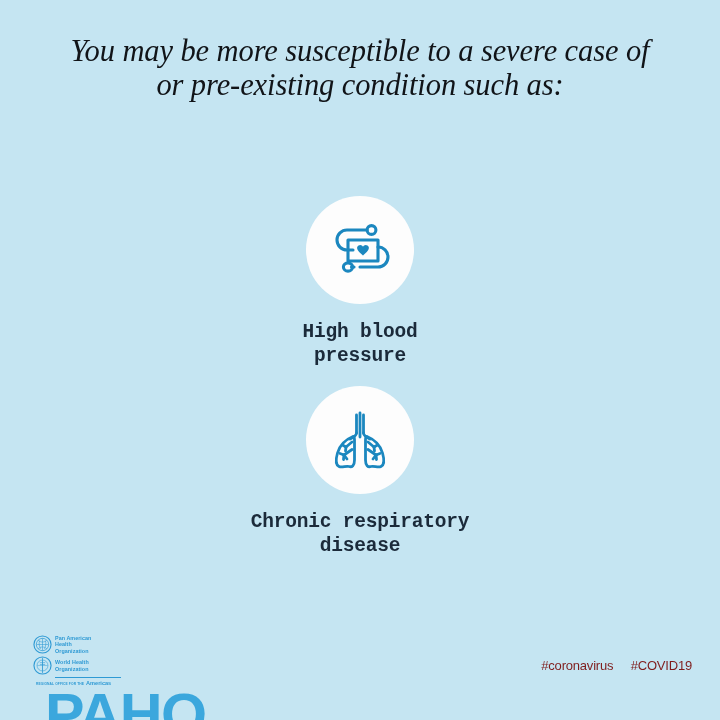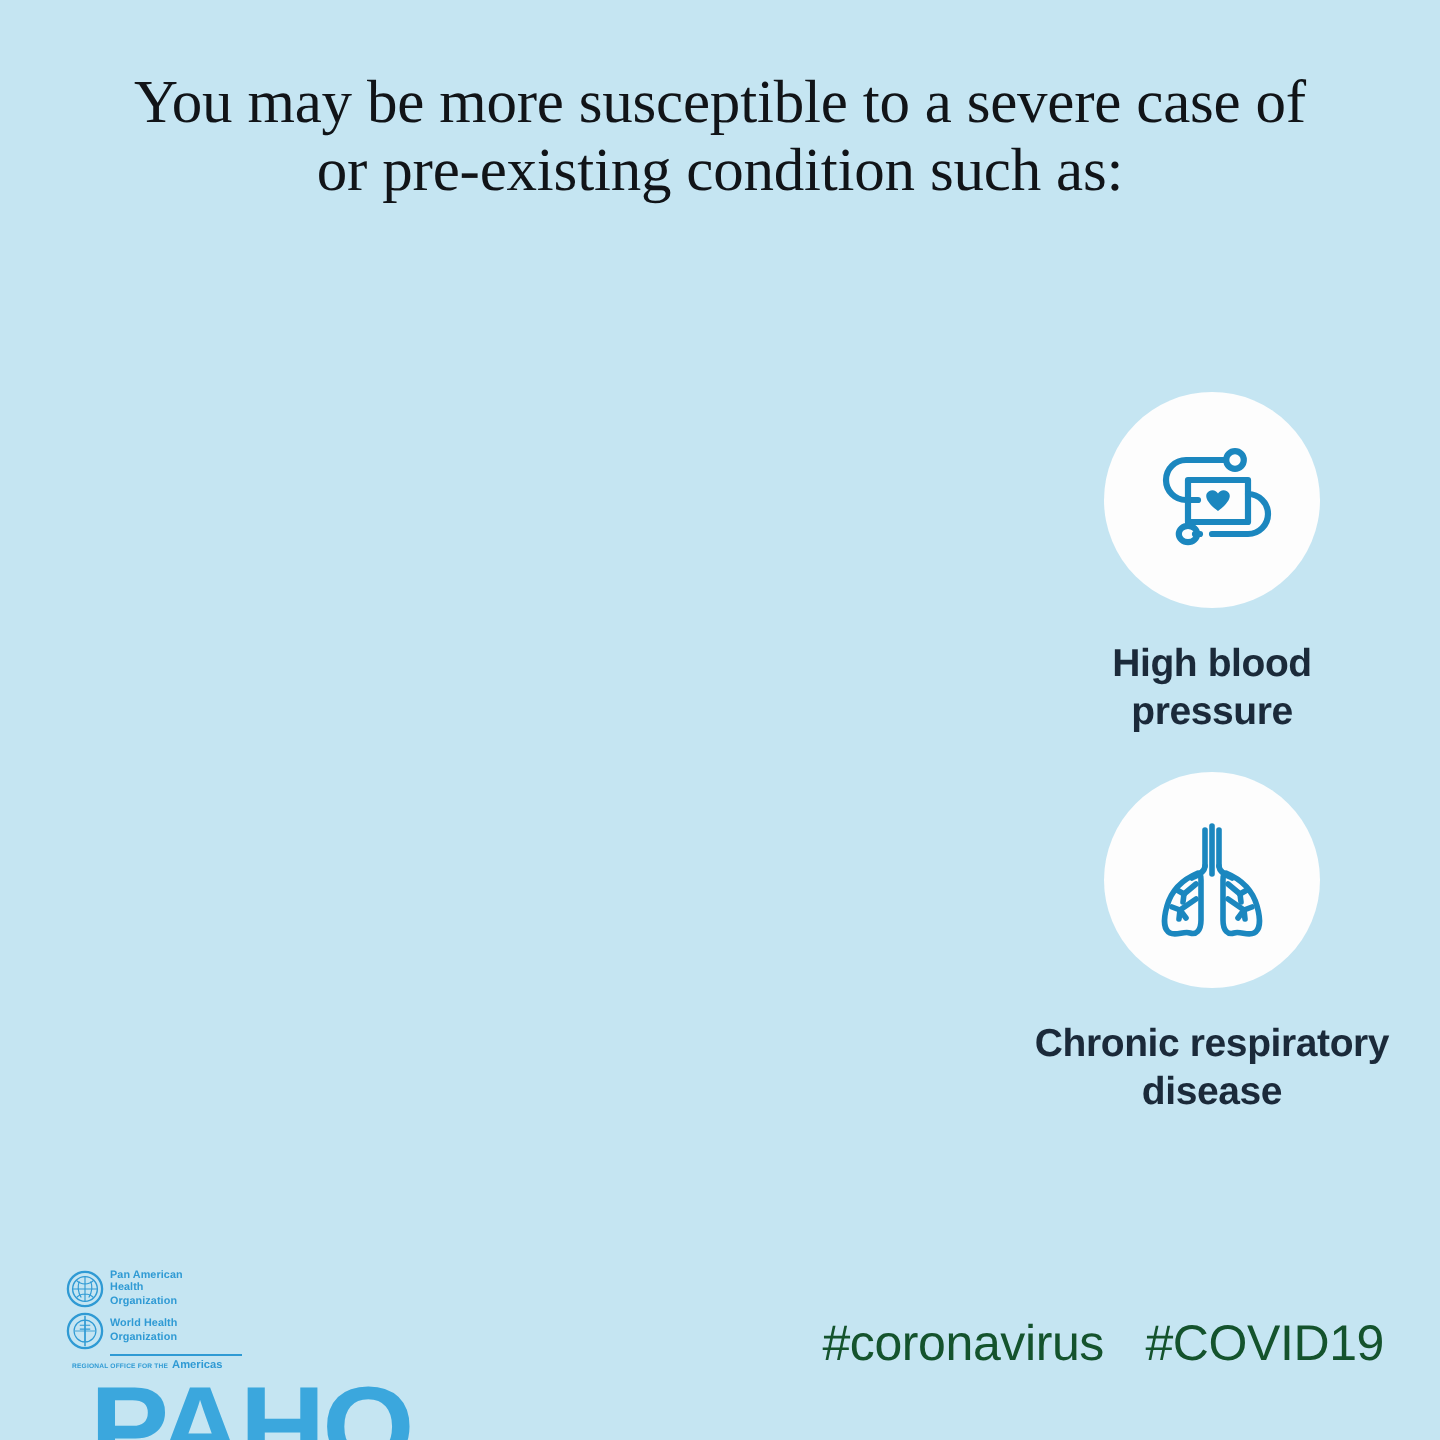--- a/index.html
+++ b/index.html
@@ -20,34 +20,36 @@
     position: absolute;
     top: 34px;
     left: 0;
     width: 720px;
     text-align: center;
     font-family: "Liberation Serif", serif;
     font-size: 30.5px;
     line-height: 34px;
     color: #111418;
     letter-spacing: -0.1px;
+    font-style: italic;
   }
   .headline .accent { color: #1c8cc4; }
 
   
   .grid {
     position: absolute;
     top: 196px;
     left: 0;
     width: 720px;
   }
   .row {
     display: flex;
-    justify-content: flex-end;
+    justify-content: center;
     align-items: flex-start;
+    font-family: Liberation Mono, monospace;
   }
   .row.row2 { margin-top: 18px; }
   .cell {
     width: 228px;
     display: flex;
     flex-direction: column;
     align-items: center;
   }
   .disc {
     width: 108px;
@@ -136,22 +138,22 @@
     color: #3ba7dd;
     letter-spacing: -1.5px;
     line-height: 57px;
     transform: scaleX(1.04);
     transform-origin: left center;
   }
   .hashtags {
     position: absolute;
     right: 28px;
     top: 38px;
-    font-size: 25px;
-    color: #14532d;
+    font-size: 13px;
+    color: #7f1d1d;
     letter-spacing: -0.2px;
   }
   .hashtags .tag { margin-left: 14px; }
   .hashtags .tag:first-child { margin-left: 0; }
 </style>
 </head>
 <body>
 
 <div class="headline">
   <div>You may be more susceptible to a severe case of</div>

